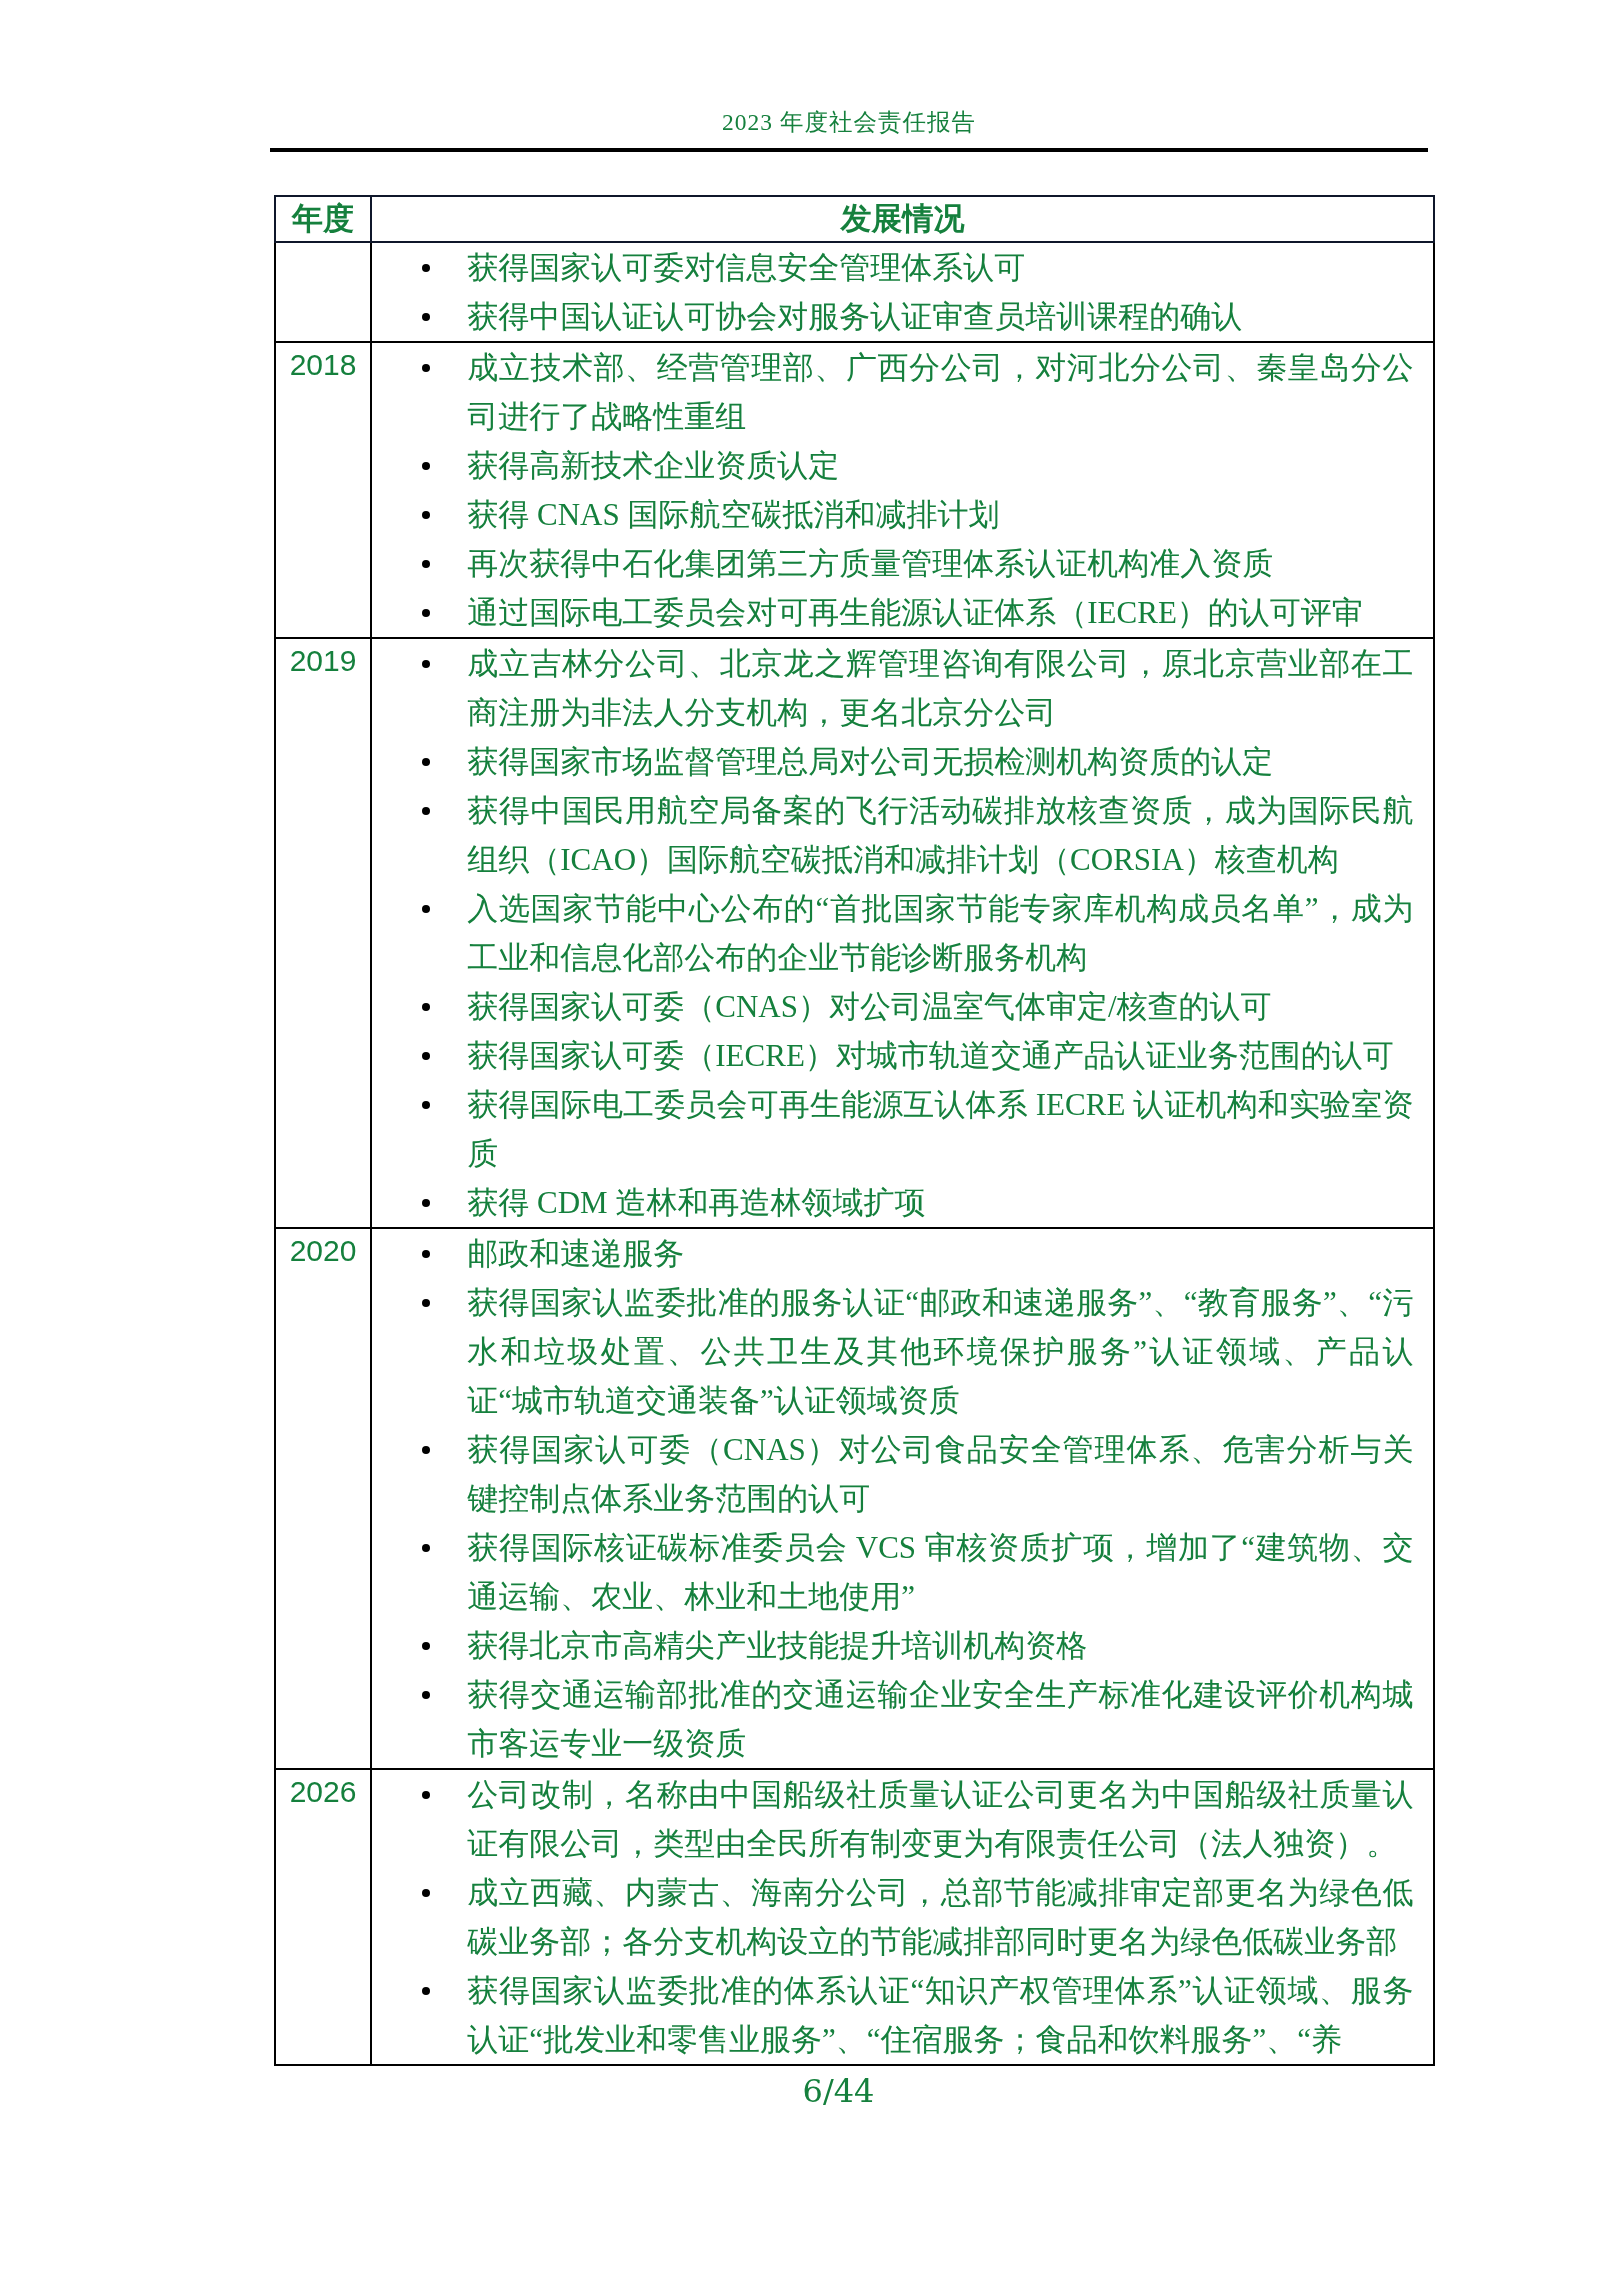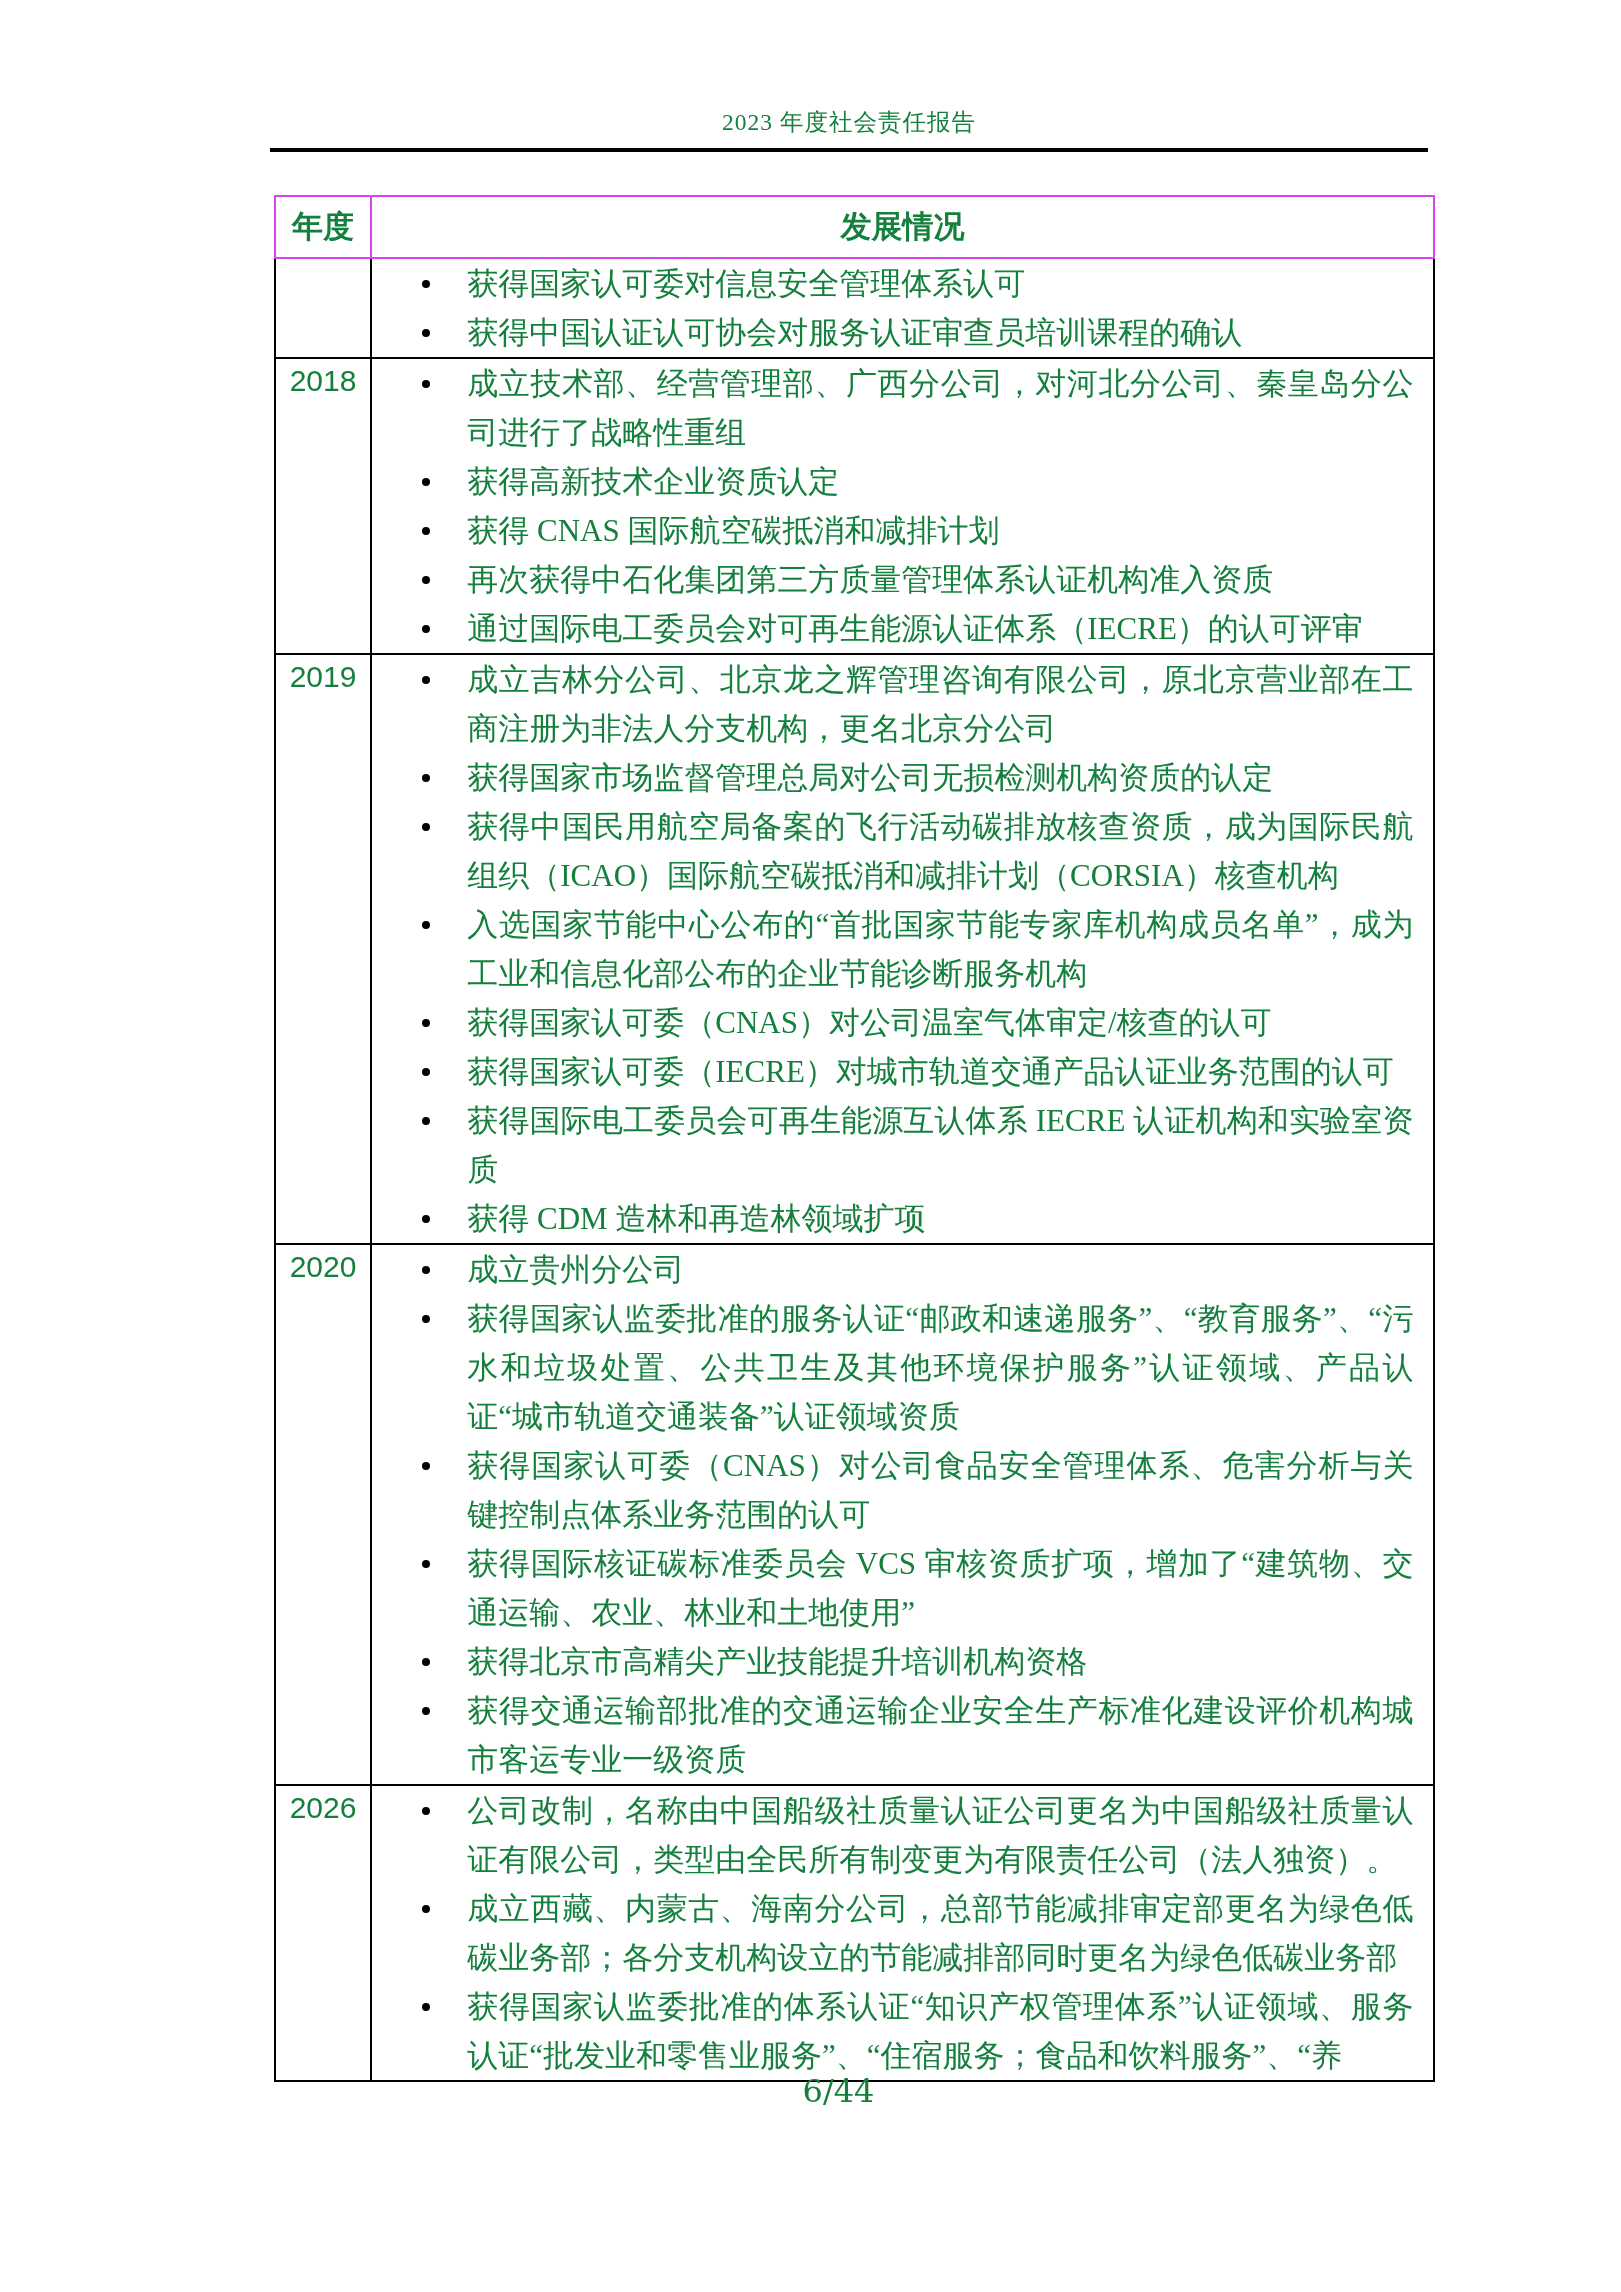--- a/index.html
+++ b/index.html
@@ -25,27 +25,27 @@
   }
   table.dev{
     position:absolute;top:195px;left:246px;
     width:1161px;
     border-collapse:collapse;
     table-layout:fixed;
     border:2.9px solid #000;
   }
   col.c-year{width:96px;}
   th{
-    border:2px solid #d946ef;
+    border:2px solid #0f172a;
     font-weight:bold;
     font-size:31px;
     text-align:center;
     height:44px;
     line-height:44px;
-    padding:8px;
+    padding:0;
     vertical-align:middle;
   }
   td{
     border:2px solid #000;
     vertical-align:top;
     padding:0;
   }
   tbody td{border-top:2.9px solid #000;}
   .year-cell{
     font-family:"Liberation Sans","DejaVu Sans",sans-serif;
@@ -170,21 +170,21 @@
               <span class="dot"></span>
               <span class="txt">获得 CDM 造林和再造林领域扩项</span>
             </div>
           </td>
         </tr>
         <tr>
           <td class="year-cell">2020</td>
           <td class="items-cell">
             <div class="item">
               <span class="dot"></span>
-              <span class="txt">成立贵州分公司</span>
+              <span class="txt">邮政和速递服务</span>
             </div>
             <div class="item">
               <span class="dot"></span>
               <span class="txt">获得国家认监委批准的服务认证“邮政和速递服务”、“教育服务”、“污水和垃圾处置、公共卫生及其他环境保护服务”认证领域、产品认证“城市轨道交通装备”认证领域资质</span>
             </div>
             <div class="item">
               <span class="dot"></span>
               <span class="txt">获得国家认可委（CNAS）对公司食品安全管理体系、危害分析与关键控制点体系业务范围的认可</span>
             </div>
             <div class="item">

